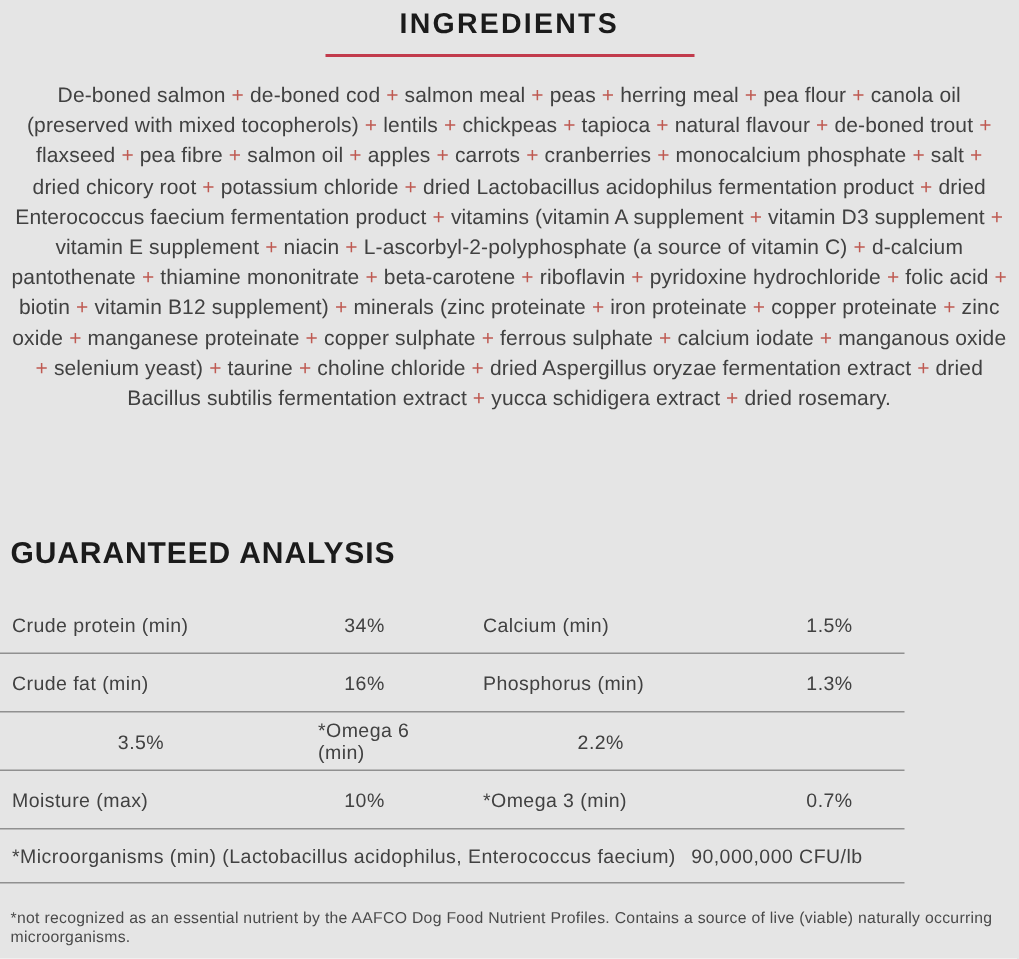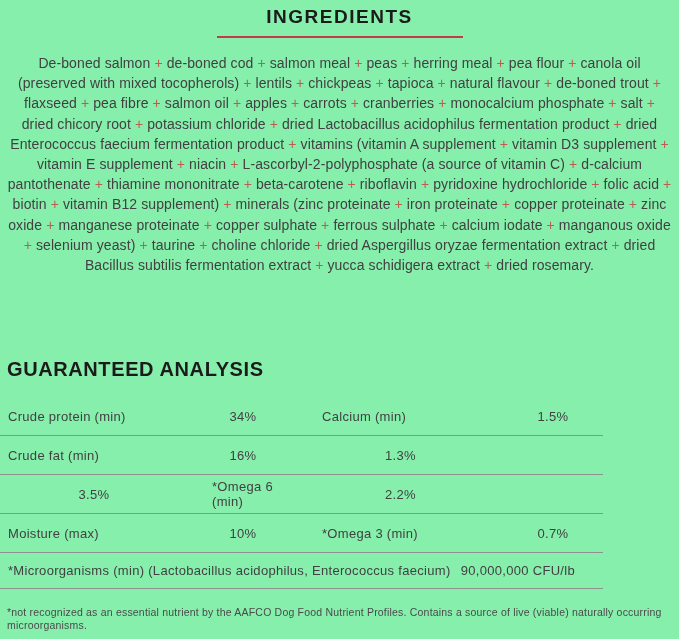--- a/index.html
+++ b/index.html
@@ -10,21 +10,21 @@
     --rule:#909090;
     --footnote:#4a4a4a;
   }
   *{margin:0;padding:0;box-sizing:border-box;}
   html,body{background:#ffffff;}
   body{
     width:679px;height:639px;overflow:hidden;
     font-family:"Liberation Sans","DejaVu Sans",sans-serif;
     color:var(--text);
   }
-  .page{width:679px;height:639px;padding-top:6px;background:#86efac;}
+  .page{width:679px;height:639px;padding-top:6px;background:#e5e5e5;}
 
   
   .ing-title{
     text-align:center;font-size:19px;font-weight:bold;
     letter-spacing:1.5px;color:var(--heading);
   }
   .ing-underline{
     width:246px;height:2px;background:var(--accent);
     margin:8px auto 0 auto;
   }
@@ -81,20 +81,21 @@
       <div class="ga-row">
         <span class="ga-label-left">Crude protein (min)</span>
         <span class="ga-value">34%</span>
         <span class="ga-label-right">Calcium (min)</span>
         <span class="ga-value">1.5%</span>
       </div>
 
       <div class="ga-row">
         <span class="ga-label-left">Crude fat (min)</span>
         <span class="ga-value">16%</span>
+        <span class="ga-label-right">Phosphorus (min)</span>
         <span class="ga-value">1.3%</span>
       </div>
 
       <div class="ga-row">
         <span class="ga-value">3.5%</span>
         <span class="ga-label-right">*Omega 6 (min)</span>
         <span class="ga-value">2.2%</span>
       </div>
 
       <div class="ga-row">

